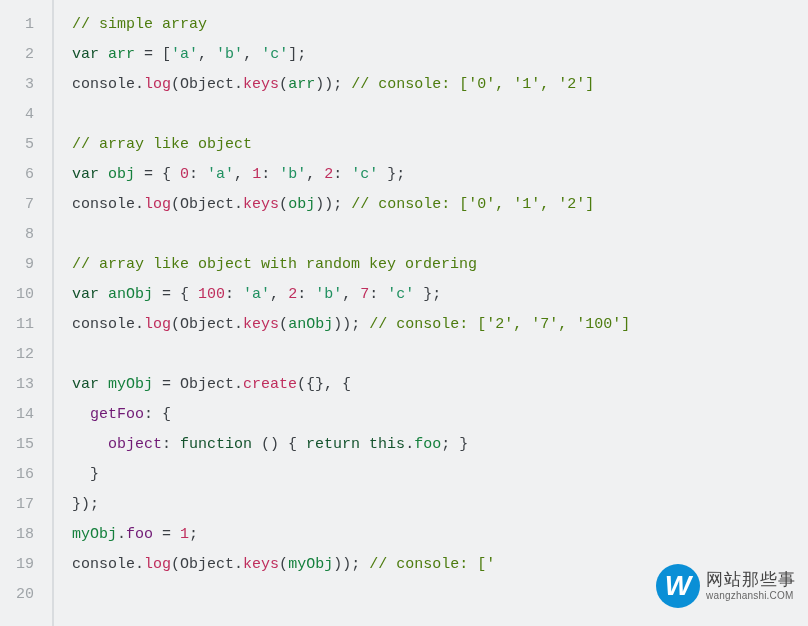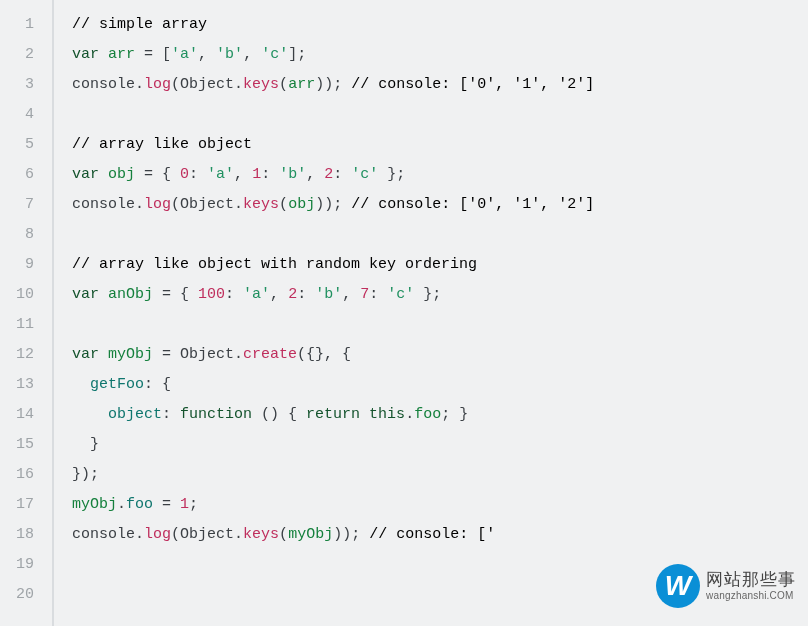--- a/index.html
+++ b/index.html
@@ -35,29 +35,29 @@
     padding: 10px 0 0 18px;
     flex: 1;
     color: #3a3f44;
     background: #f0f1f2;
   }
   .line {
     height: 30px;
     line-height: 30px;
     white-space: pre;
   }
-  .cm  { color: #000000; }     
+  .cm  { color: #4d7c0f; }     
   .kw  { color: #14532d; }     
   .id  { color: #15803d; }     
   .fn  { color: #bf2e5d; }     
   .glb { color: #3a3f44; }     
   .num { color: #bf2e5d; }     
   .str { color: #219161; }     
   .pun { color: #3a3f44; }     
-  .prop{ color: #0f766e; }
+  .prop{ color: #701a75; }
 
   .watermark {
     position: absolute;
     right: 12px;
     bottom: 18px;
     display: flex;
     align-items: center;
     gap: 6px;
   }
   .wm-badge {
@@ -114,20 +114,21 @@
     <div class="line"><span class="cm">// simple array</span></div>
     <div class="line"><span class="kw">var</span><span class="pun"> </span><span class="id">arr</span><span class="pun"> = </span><span class="pun">[</span><span class="str">'a'</span><span class="pun">, </span><span class="str">'b'</span><span class="pun">, </span><span class="str">'c'</span><span class="pun">];</span></div>
     <div class="line"><span class="glb">console</span><span class="pun">.</span><span class="fn">log</span><span class="pun">(</span><span class="glb">Object</span><span class="pun">.</span><span class="fn">keys</span><span class="pun">(</span><span class="id">arr</span><span class="pun">));</span><span> </span><span class="cm">// console: ['0', '1', '2']</span></div>
     <div class="line"></div>
     <div class="line"><span class="cm">// array like object</span></div>
     <div class="line"><span class="kw">var</span><span class="pun"> </span><span class="id">obj</span><span class="pun"> = { </span><span class="num">0</span><span class="pun">: </span><span class="str">'a'</span><span class="pun">, </span><span class="num">1</span><span class="pun">: </span><span class="str">'b'</span><span class="pun">, </span><span class="num">2</span><span class="pun">: </span><span class="str">'c'</span><span class="pun"> };</span></div>
     <div class="line"><span class="glb">console</span><span class="pun">.</span><span class="fn">log</span><span class="pun">(</span><span class="glb">Object</span><span class="pun">.</span><span class="fn">keys</span><span class="pun">(</span><span class="id">obj</span><span class="pun">));</span><span> </span><span class="cm">// console: ['0', '1', '2']</span></div>
     <div class="line"></div>
     <div class="line"><span class="cm">// array like object with random key ordering</span></div>
     <div class="line"><span class="kw">var</span><span class="pun"> </span><span class="id">anObj</span><span class="pun"> = { </span><span class="num">100</span><span class="pun">: </span><span class="str">'a'</span><span class="pun">, </span><span class="num">2</span><span class="pun">: </span><span class="str">'b'</span><span class="pun">, </span><span class="num">7</span><span class="pun">: </span><span class="str">'c'</span><span class="pun"> };</span></div>
+    <div class="line"><span class="glb">console</span><span class="pun">.</span><span class="fn">log</span><span class="pun">(</span><span class="glb">Object</span><span class="pun">.</span><span class="fn">keys</span><span class="pun">(</span><span class="id">anObj</span><span class="pun">));</span><span> </span><span class="cm">// console: ['2', '7', '100']</span></div>
     <div class="line"></div>
     <div class="line"><span class="kw">var</span><span class="pun"> </span><span class="id">myObj</span><span class="pun"> = </span><span class="glb">Object</span><span class="pun">.</span><span class="fn">create</span><span class="pun">({}, {</span></div>
     <div class="line"><span>  </span><span class="prop">getFoo</span><span class="pun">: {</span></div>
     <div class="line"><span>    </span><span class="prop">object</span><span class="pun">: </span><span class="kw">function</span><span class="pun"> () { </span><span class="kw">return</span><span> </span><span class="kw">this</span><span class="pun">.</span><span class="id">foo</span><span class="pun">; }</span></div>
     <div class="line"><span>  </span><span class="pun">}</span></div>
     <div class="line"><span class="pun">});</span></div>
     <div class="line"><span class="id">myObj</span><span class="pun">.</span><span class="prop">foo</span><span class="pun"> = </span><span class="num">1</span><span class="pun">;</span></div>
     <div class="line"><span class="glb">console</span><span class="pun">.</span><span class="fn">log</span><span class="pun">(</span><span class="glb">Object</span><span class="pun">.</span><span class="fn">keys</span><span class="pun">(</span><span class="id">myObj</span><span class="pun">));</span><span> </span><span class="cm">// console: ['</span></div>
   </div>
 </div>

